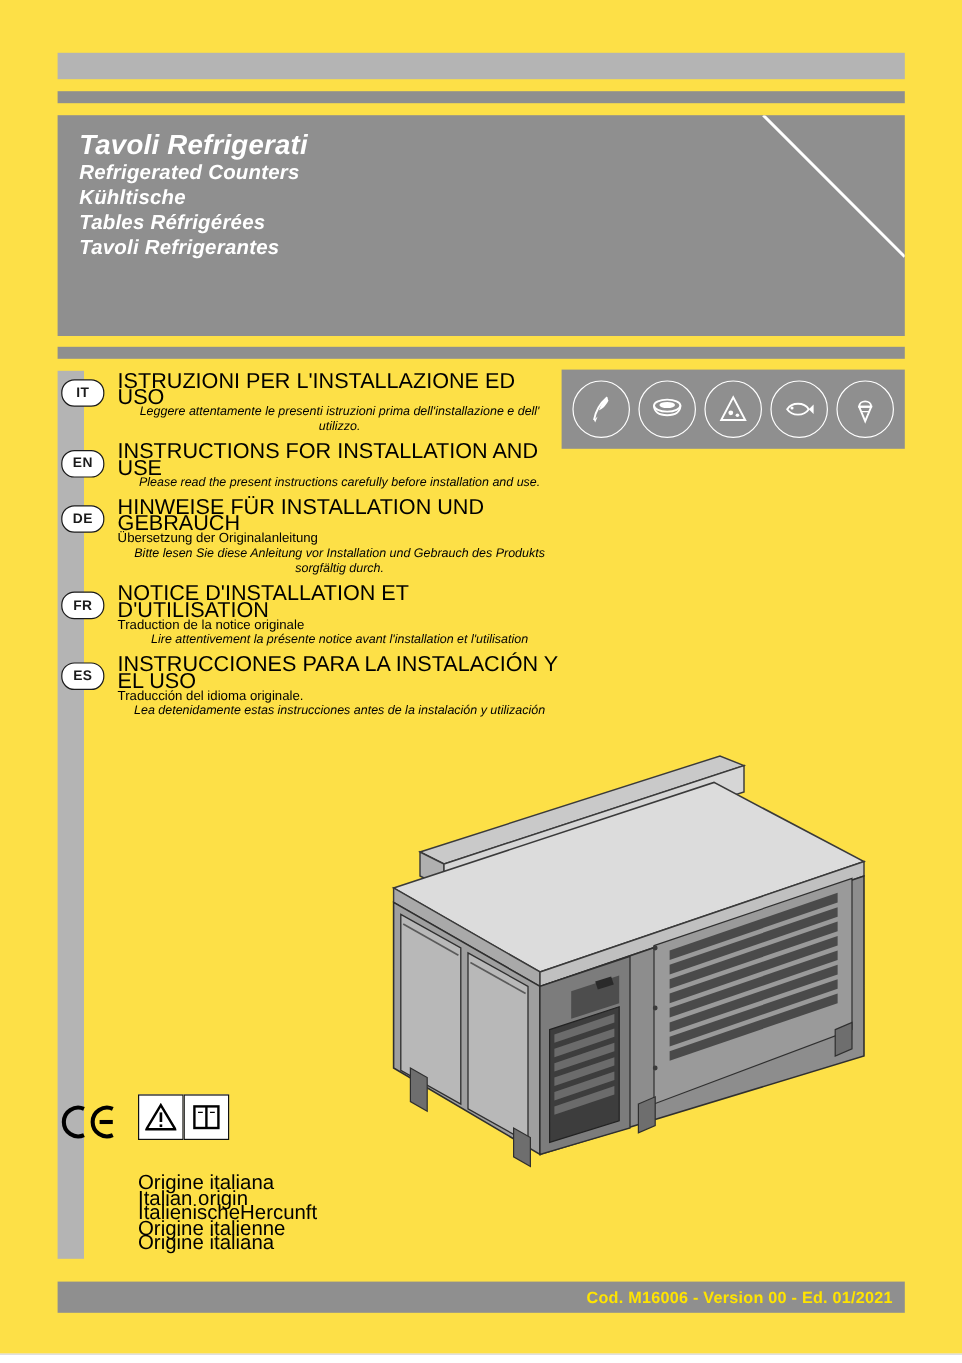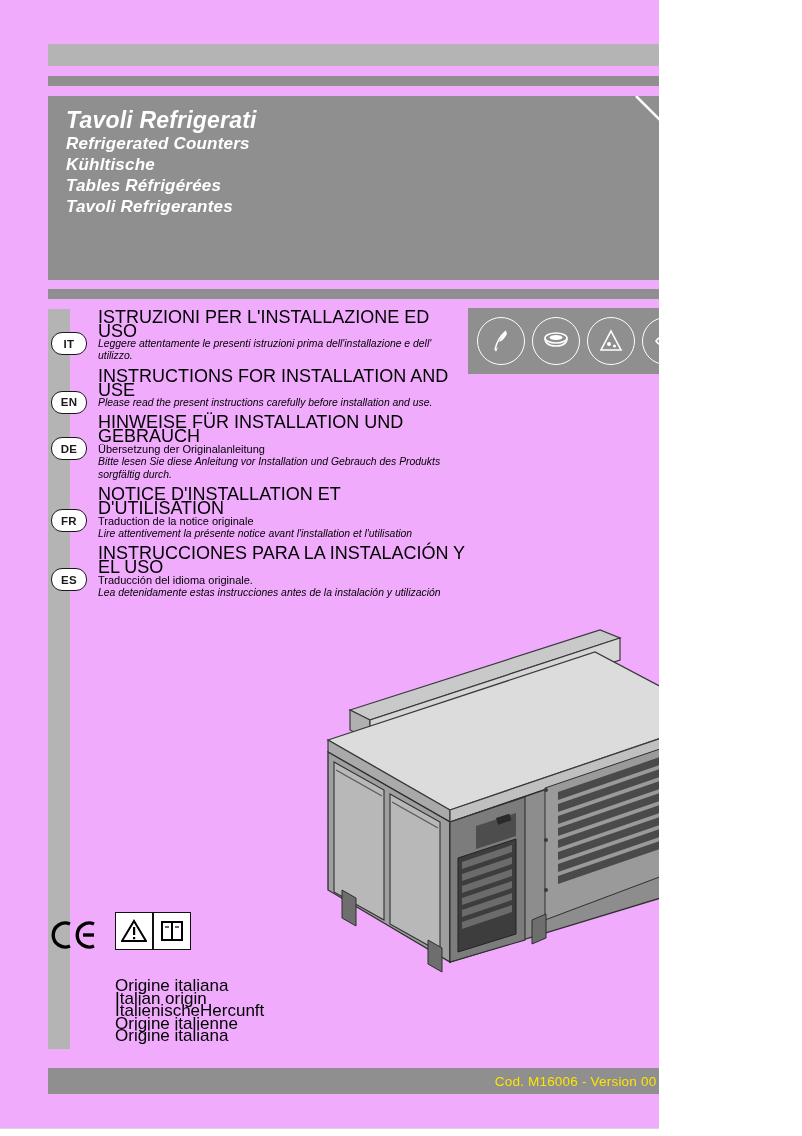--- a/index.html
+++ b/index.html
@@ -5,23 +5,23 @@
   html, body {
     margin: 0;
     padding: 0;
     background: #ffffff;
   }
   body {
     font-family: "Liberation Sans", sans-serif;
   }
   .page {
     position: relative;
-    width: 659px;
+    width: 802px;
     height: 1136px;
-    background: #f0abfc;
+    background: #fde047;
     overflow: hidden;
   }
 
   
   .bar-top {
     position: absolute;
     left: 48px;
     top: 44px;
     width: 706px;
     height: 22px;
@@ -114,37 +114,37 @@
     border: 1.4px solid #1a1a1a;
     border-radius: 11px;
     font-size: 11.5px;
     font-weight: bold;
     color: #1a1a1a;
     display: flex;
     align-items: center;
     justify-content: center;
     letter-spacing: 0.3px;
     background: #ffffff;
-    margin-top: 16px;
   }
   .lang-t1 {
     font-size: 18px;
     color: #000;
     line-height: 14px;
   }
   .lang-t2 {
     font-size: 11px;
     color: #000;
     line-height: 13px;
   }
   .lang-t3 {
     font-size: 10.4px;
     font-style: italic;
     color: #000;
     line-height: 12.4px;
+    text-align: center;
   }
 
   
   .icon-strip {
     position: absolute;
     left: 468px;
     top: 308px;
     width: 286px;
     height: 66px;
     background: #8f8f8f;
@@ -221,21 +221,21 @@
     background: #8f8f8f;
     display: flex;
     align-items: center;
     justify-content: flex-end;
     padding-right: 10px;
     box-sizing: border-box;
   }
   .footer-code {
     color: #ffe400;
     font-size: 13.5px;
-    font-weight: normal;
+    font-weight: bold;
     letter-spacing: 0.2px;
   }
   .page-edge {
     position: absolute;
     left: 0;
     top: 1128px;
     width: 802px;
     height: 8px;
     background: #ffffff;
     border-top: 1px solid #d8d8d8;

